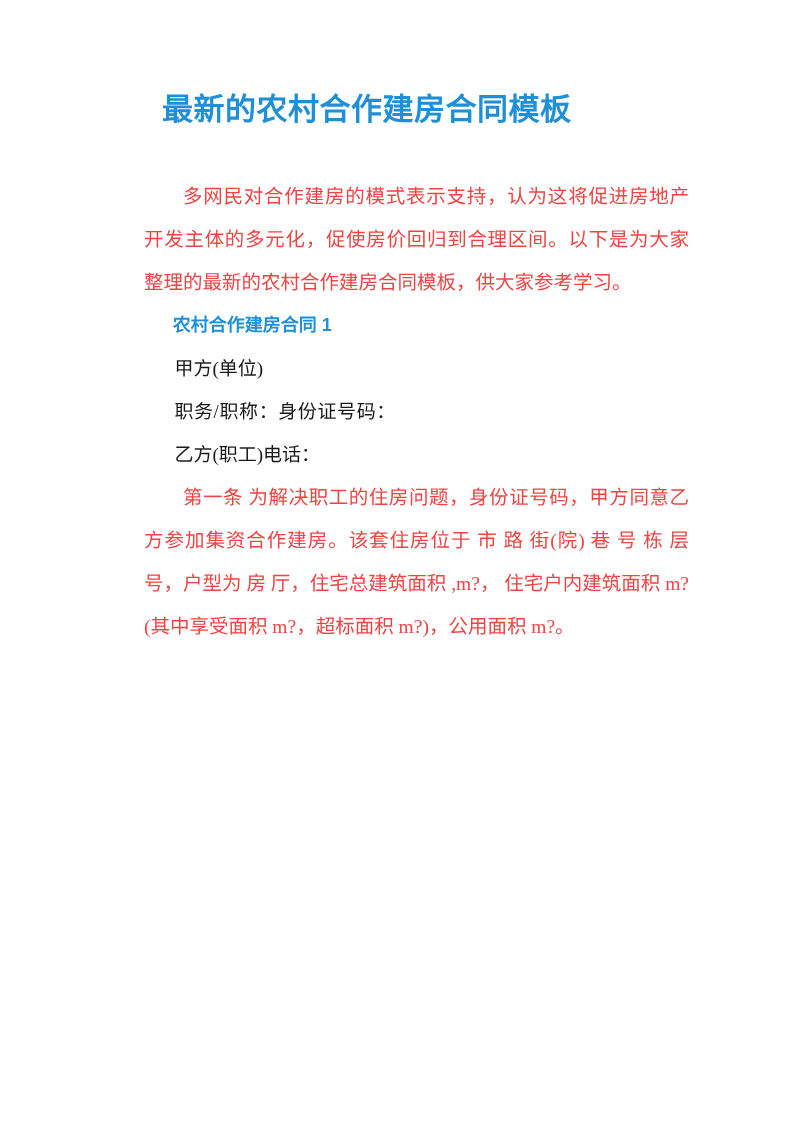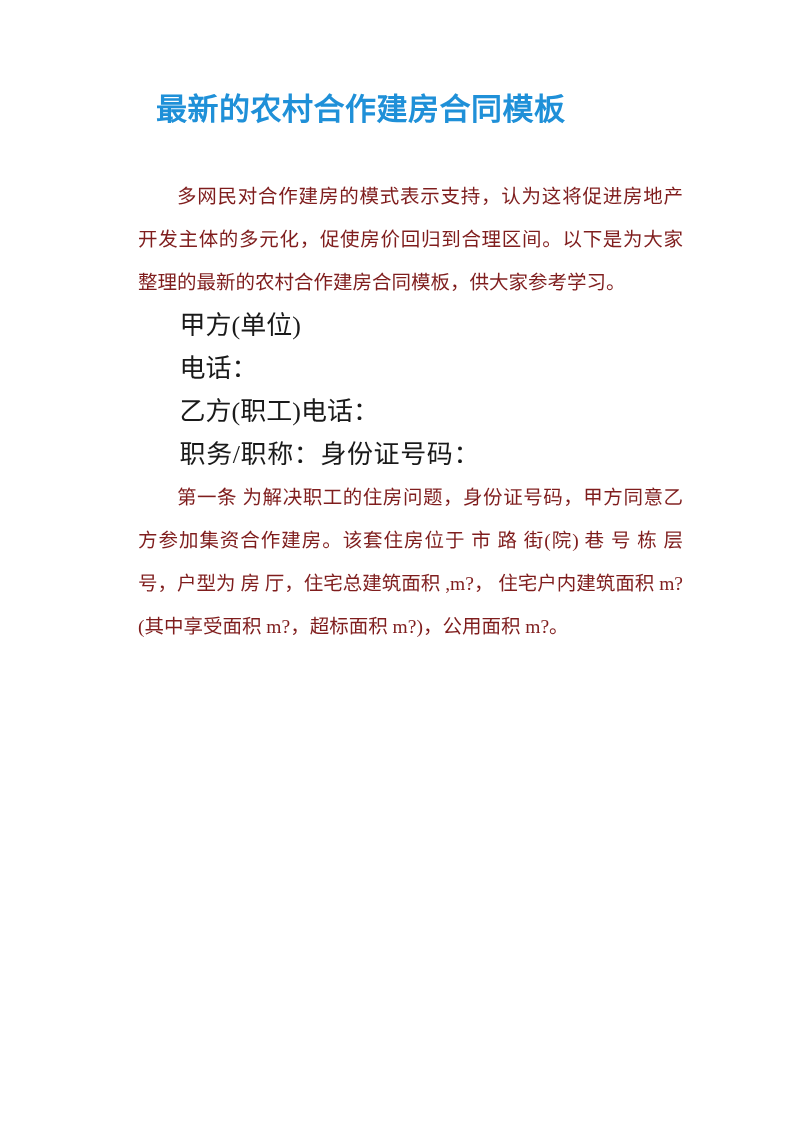--- a/index.html
+++ b/index.html
@@ -17,87 +17,87 @@
   }
   .page {
     width: 800px;
     height: 1132px;
     box-sizing: border-box;
     padding: 0;
     position: relative;
   }
   .content {
     position: absolute;
-    left: 138px;
+    left: 144px;
     top: 88px;
     width: 545px;
   }
   .doc-title {
     font-family: "Liberation Sans", "DejaVu Sans", sans-serif;
     font-size: 31px;
     font-weight: bold;
     color: #1f90d8;
     letter-spacing: 0.5px;
     line-height: 1.4;
     margin: 0 0 0 18px;
     white-space: nowrap;
   }
   .para {
     font-size: 19.5px;
     line-height: 43px;
     text-align: justify;
     text-justify: inter-ideograph;
     margin: 0;
-    color: #7f1d1d;
+    color: #ef4444;
   }
   .indent {
     text-indent: 2em;
   }
   .gap-lg {
     margin-top: 44px;
   }
   .gap-md {
     margin-top: 22px;
   }
   .section-heading {
     font-family: "Liberation Sans", "DejaVu Sans", sans-serif;
     font-size: 18px;
     font-weight: bold;
     color: #1f90d8;
     line-height: 43px;
     margin: 0;
     text-indent: 1.6em;
   }
   .line-item {
-    font-size: 26px;
+    font-size: 19px;
     line-height: 43px;
     margin: 0;
     color: #1a1a1a;
     text-indent: 1.6em;
   }
   .spaced {
     letter-spacing: 0.6px;
   }
 </style>
 </head>
 <body>
 
 <div class="page">
   <div class="content">
 
     <h1 class="doc-title">最新的农村合作建房合同模板</h1>
 
     <p class="para indent gap-lg">多网民对合作建房的模式表示支持，认为这将促进房地产开发主体的多元化，促使房价回归到合理区间。以下是为大家整理的最新的农村合作建房合同模板，供大家参考学习。</p>
 
+    <p class="section-heading gap-md">农村合作建房合同 1</p>
 
     <p class="line-item">甲方(单位)</p>
 
-    <p class="line-item">电话：</p>
+
+    <p class="line-item spaced">职务/职称：身份证号码：</p>
 
     <p class="line-item">乙方(职工)电话：</p>
-
-    <p class="line-item spaced">职务/职称：身份证号码：</p>
 
 
     <p class="para indent">第一条 为解决职工的住房问题，身份证号码，甲方同意乙方参加集资合作建房。该套住房位于 市 路 街(院) 巷 号 栋 层 号，户型为 房 厅，住宅总建筑面积 ,m?， 住宅户内建筑面积 m?(其中享受面积 m?，超标面积 m?)，公用面积 m?。</p>
 
   </div>
 </div>
 
 </body></html>

